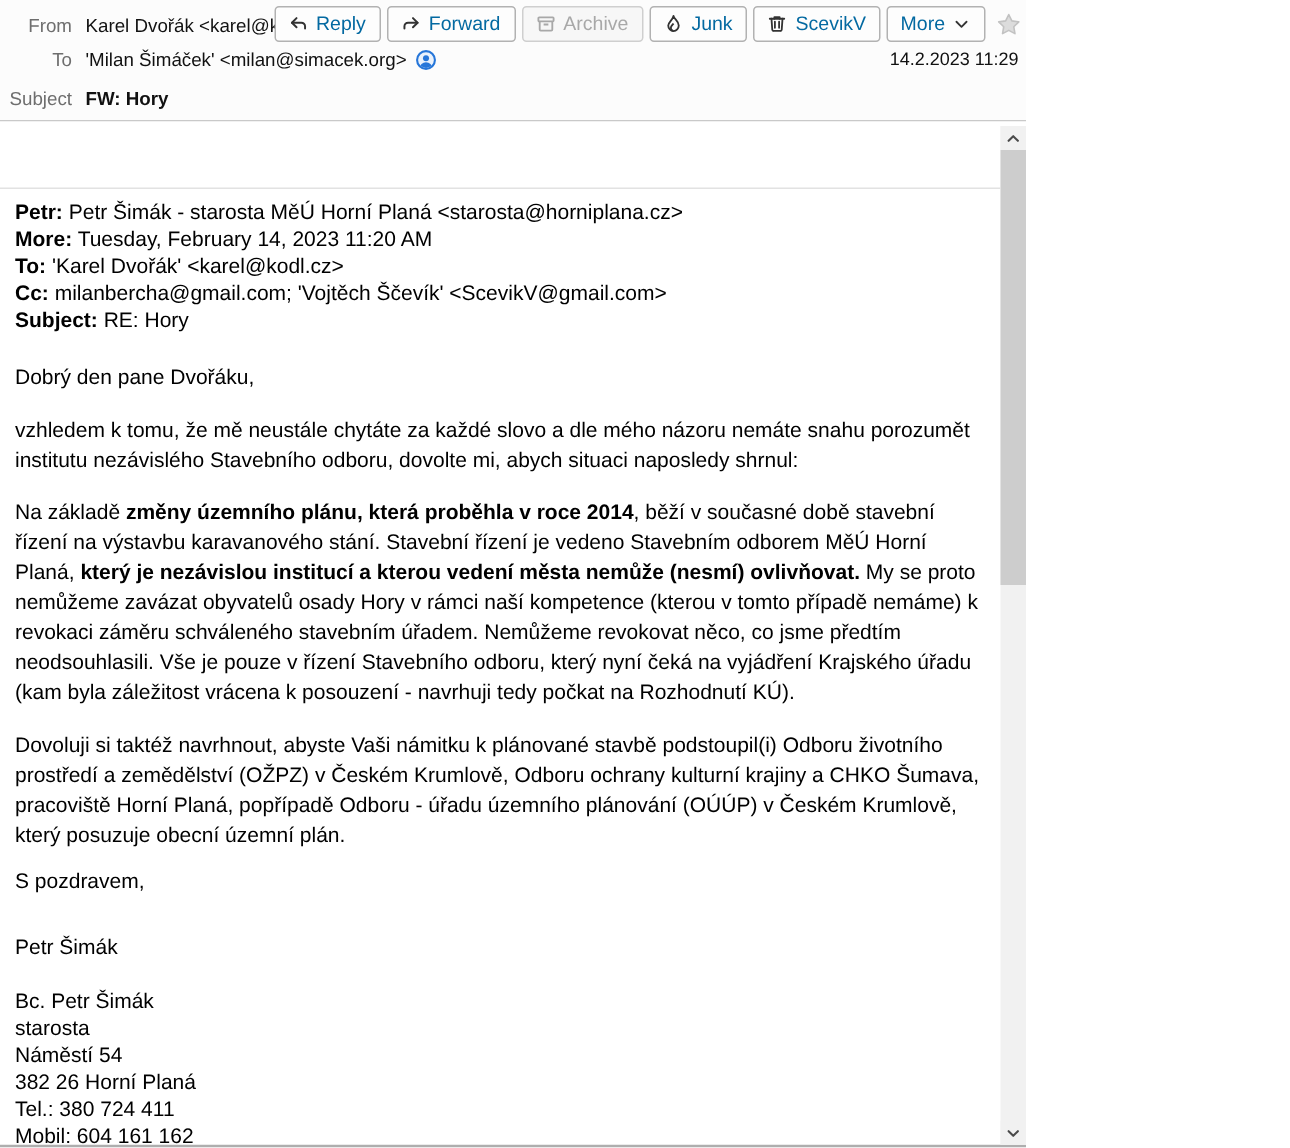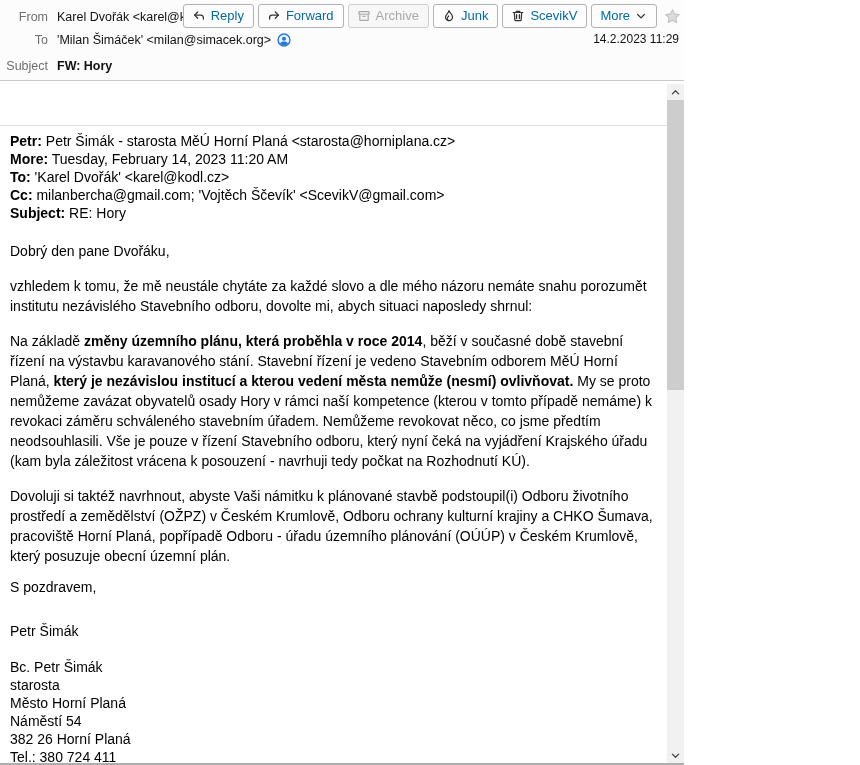--- a/index.html
+++ b/index.html
@@ -242,21 +242,20 @@
 
         <div class="para">Dovoluji si taktéž navrhnout, abyste Vaši námitku k plánované stavbě podstoupil(i) Odboru životního prostředí a zemědělství (OŽPZ) v Českém Krumlově, Odboru ochrany kulturní krajiny a CHKO Šumava, pracoviště Horní Planá, popřípadě Odboru -  úřadu územního plánování (OÚÚP) v Českém Krumlově, který posuzuje obecní územní plán.</div>
 
         <div class="para line18" style="margin-top:12px;">S pozdravem,</div>
 
         <div class="sig" style="margin-top:26px;">Petr Šimák</div>
 
         <div class="sig" style="margin-top:18px;">
           <div>Bc. Petr Šimák</div>
           <div>starosta</div>
-          <div>Město Horní Planá</div>
           <div>Náměstí 54</div>
           <div>382 26 Horní Planá</div>
           <div>Tel.: 380 724 411</div>
           <div>Mobil: 604 161 162</div>
           <div>IČ: 00245895</div>
           <div>DIČ: CZ00245895</div>
 
         </div>
       </div>
     </div>

